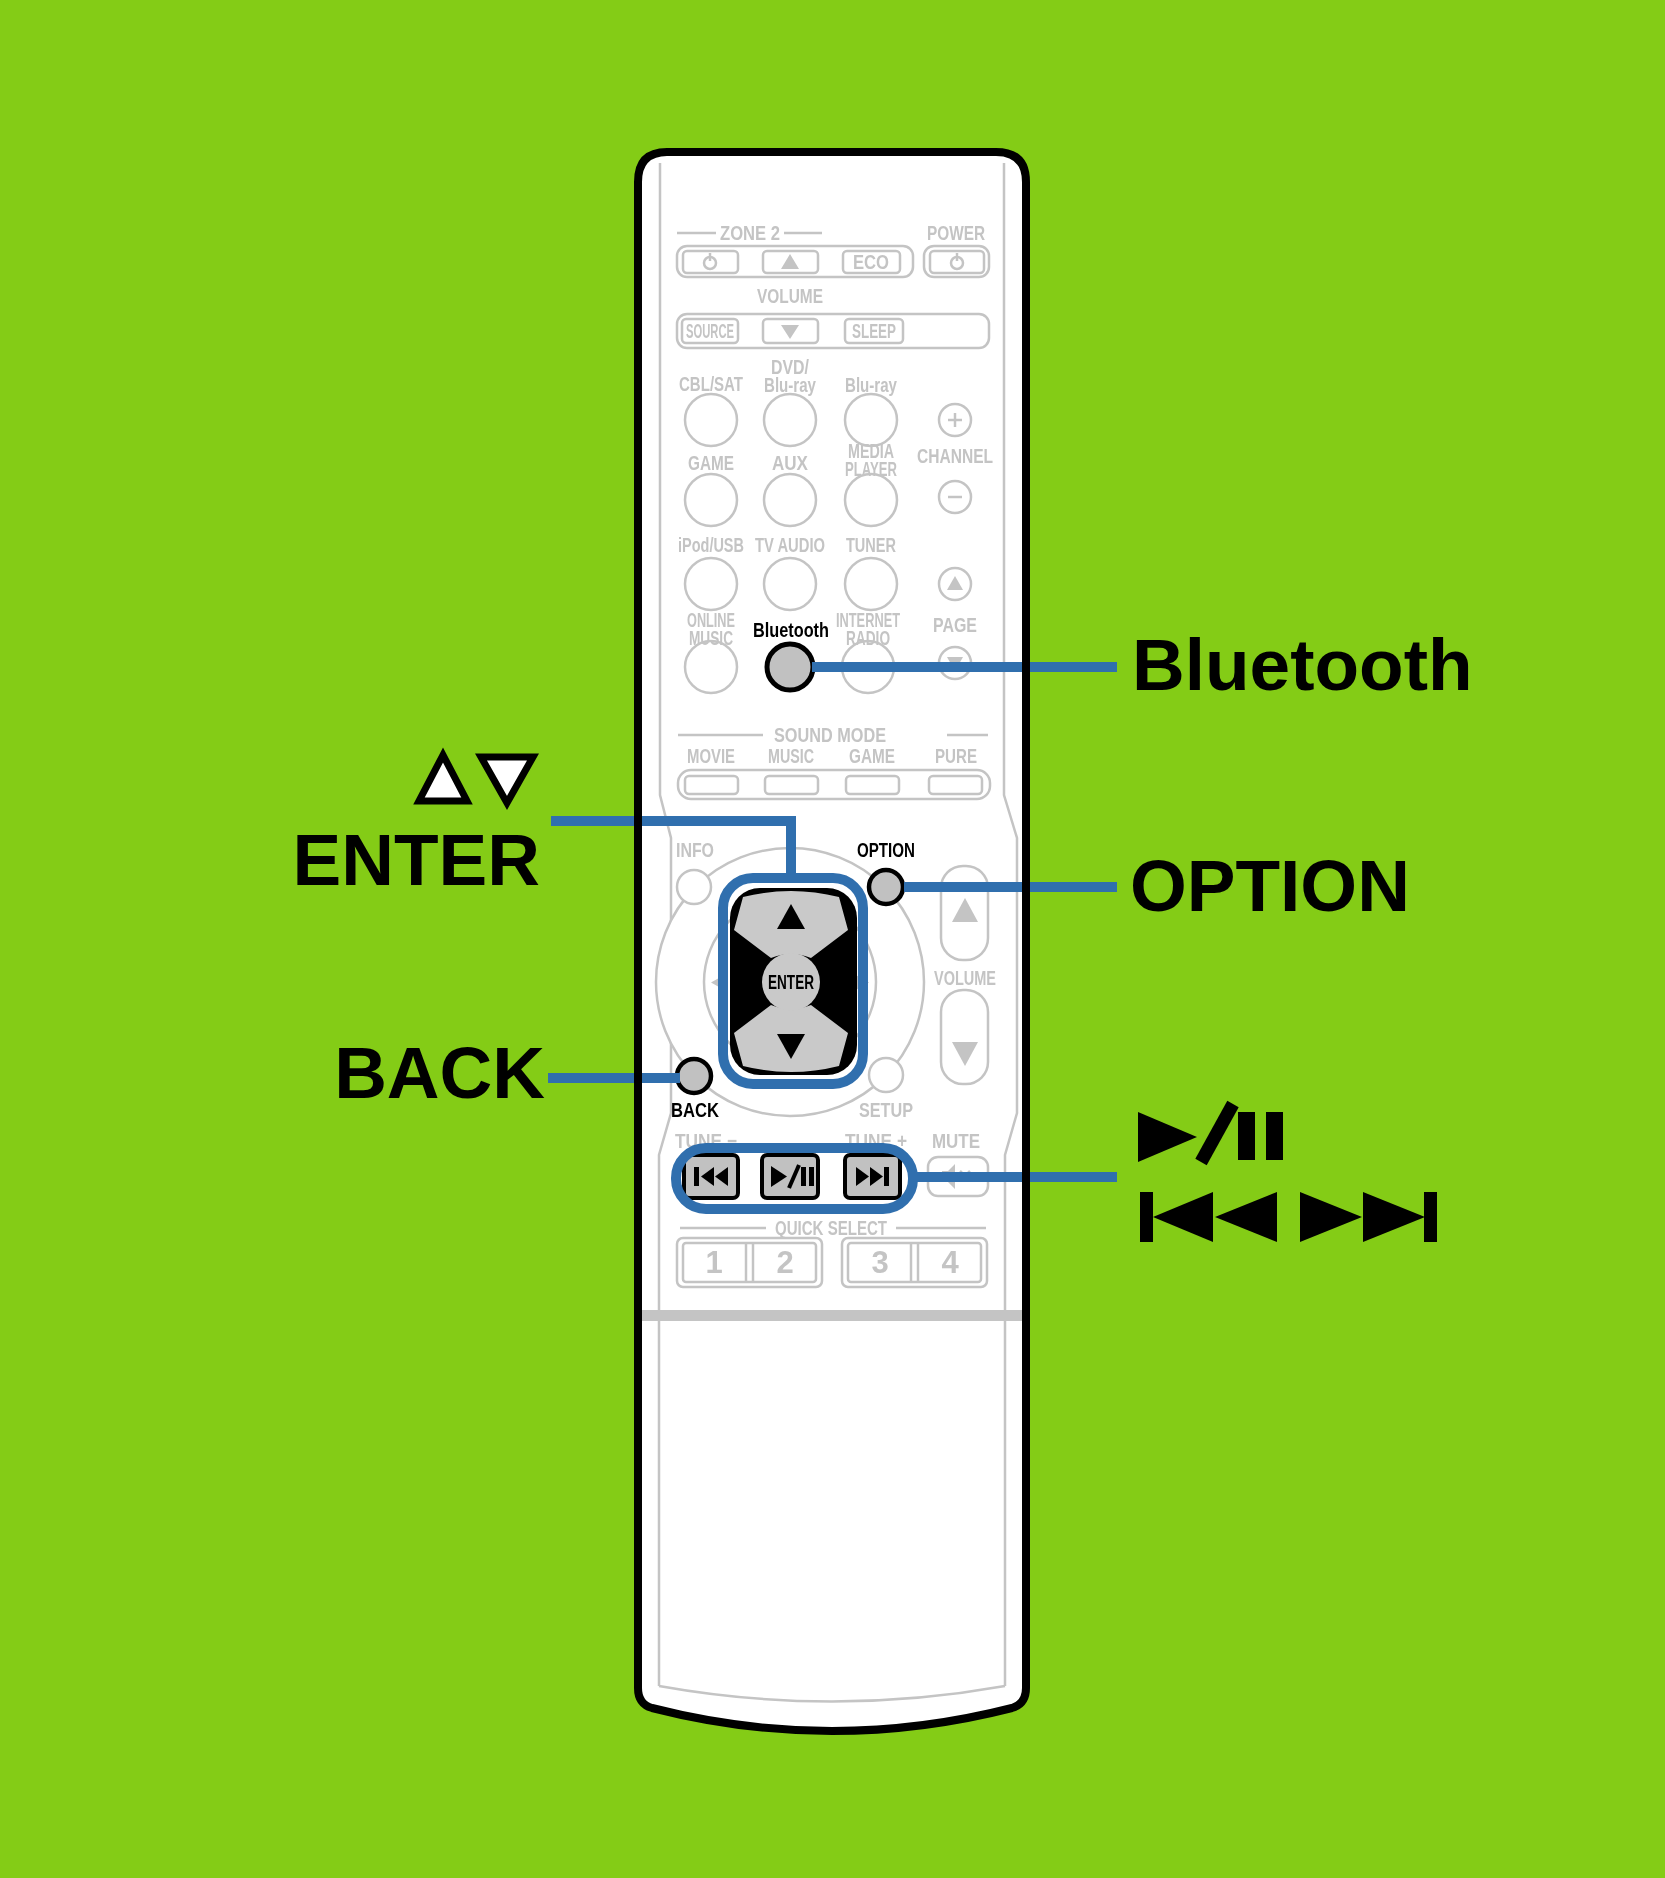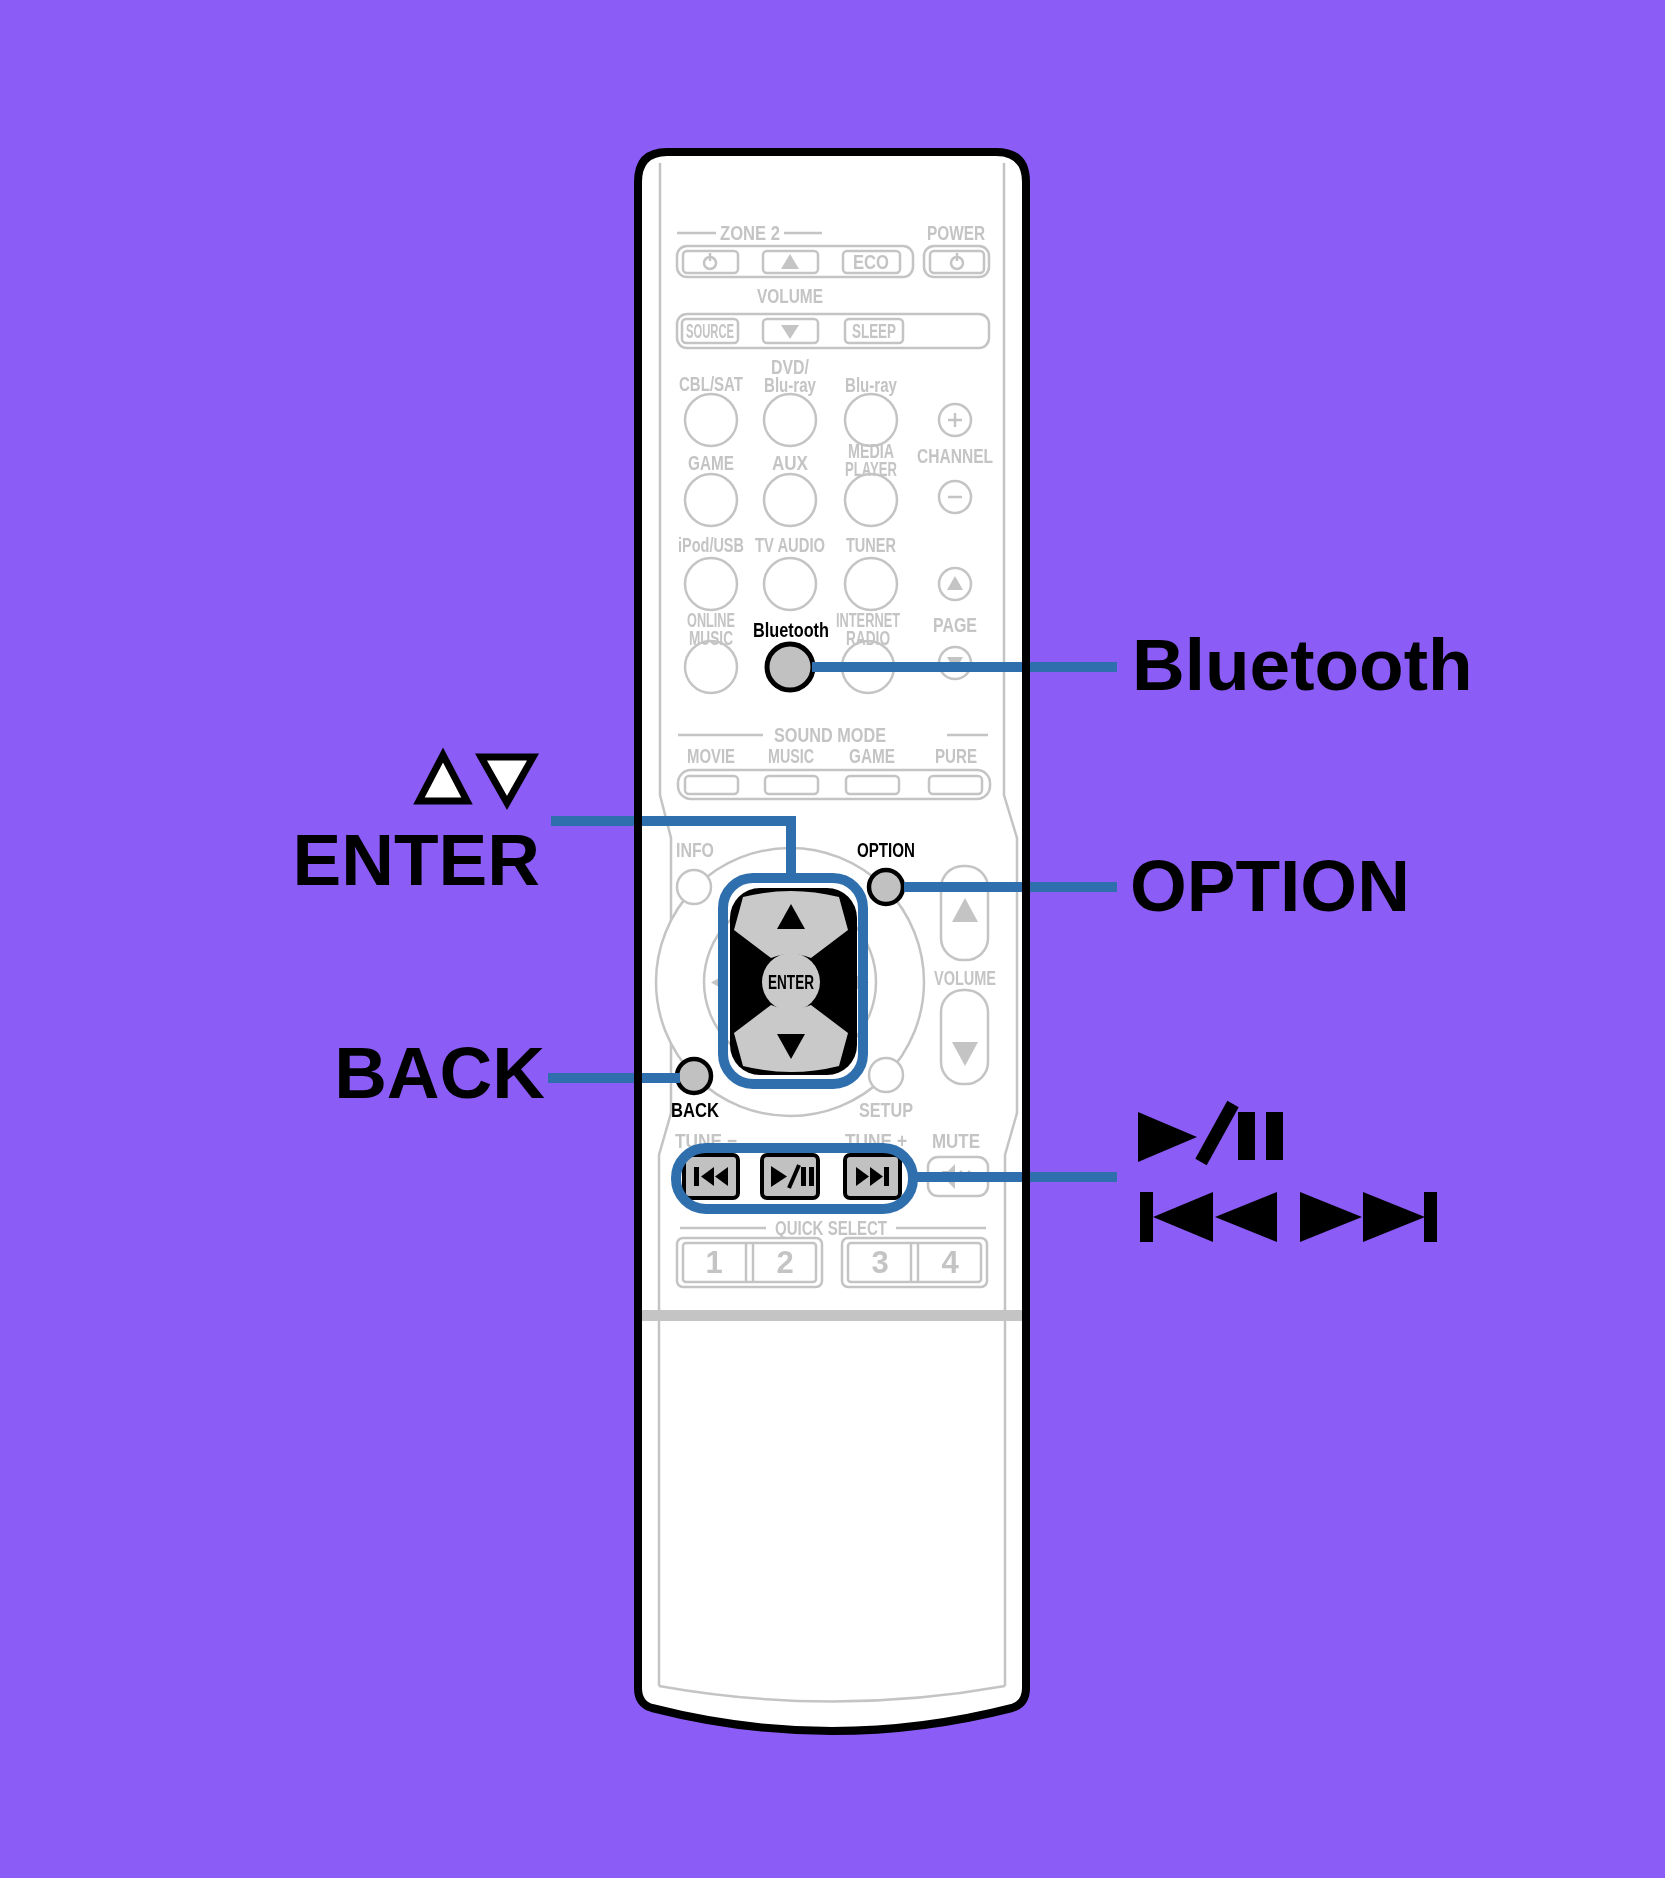--- a/index.html
+++ b/index.html
@@ -2,21 +2,21 @@
 <html style="--accent: #306fae; --gray: #c4c4c4; --btn: #c1c1c1; --pad: #c9c9c9;"><head>
 <meta charset="utf-8">
 <style>
   :root{
     --accent:#306fae;
     --gray:#c4c4c4;
     --btn:#c1c1c1;
     --pad:#c9c9c9;
   }
   html,body{margin:0;padding:0;background:#fff;}
-  .stage{position:relative;width:1665px;height:1878px;background:#8b5cf6;overflow:hidden;text-decoration:underline;}
+  .stage{position:relative;width:1665px;height:1878px;background:#84cc16;overflow:hidden;text-decoration:underline;}
   svg{display:block;width:1665px;height:1878px;}
   text{font-family:"Liberation Sans","DejaVu Sans",sans-serif;}
   .lbl{font-weight:bold;font-size:21px;fill:var(--gray);}
   .lblk{font-weight:bold;font-size:21px;fill:#000;}
   .num{font-weight:bold;font-size:31px;fill:var(--gray);}
   .callout{font-weight:bold;font-size:73px;fill:#000;}
   .gs{stroke:var(--gray);stroke-width:2.5;fill:none;}
   .gsw{stroke:var(--gray);stroke-width:2.5;fill:#fff;}
   .gf{fill:var(--gray);stroke:none;}
   .hl{fill:var(--btn);stroke:#000;}

